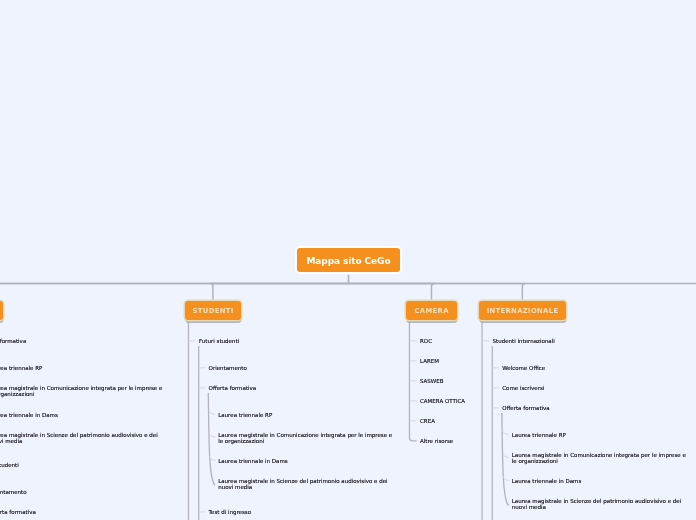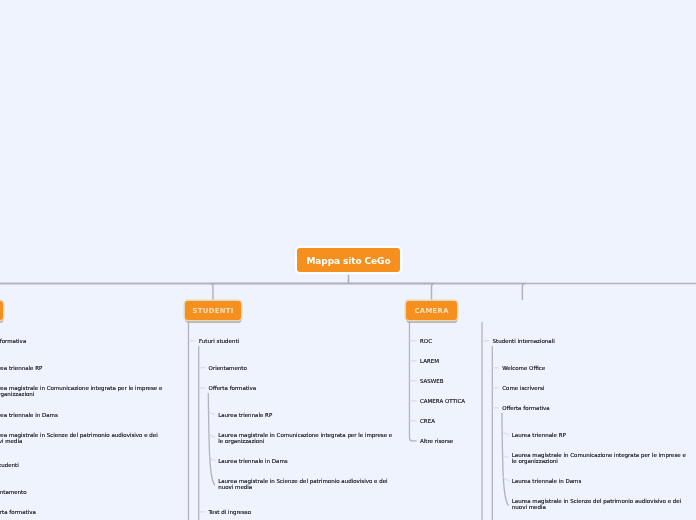--- a/index.html
+++ b/index.html
@@ -92,20 +92,23 @@
     <div class="lbl" style="left: 208.6px; top: 509.2px; white-space: nowrap;">Test di ingresso</div>
     <div class="node branch" style="left: 406.2px; top: 300.5px; width: 50.6px; height: 19px;">
       <span class="node-label">CAMERA</span>
     </div>
     <div class="lbl" style="left: 420px; top: 338.1px; white-space: nowrap;">ROC</div>
     <div class="lbl" style="left: 420px; top: 358.1px; white-space: nowrap;">LAREM</div>
     <div class="lbl" style="left: 420px; top: 378.1px; white-space: nowrap;">SASWEB</div>
     <div class="lbl" style="left: 420px; top: 398.1px; white-space: nowrap;">CAMERA OTTICA</div>
     <div class="lbl" style="left: 420px; top: 418.1px; white-space: nowrap;">CREA</div>
     <div class="lbl" style="left: 420px; top: 438px; white-space: nowrap;">Altre risorse</div>
+    <div class="node branch" style="left: 478.8px; top: 300.5px; width: 87.1px; height: 19px;">
+      <span class="node-label">INTERNAZIONALE</span>
+    </div>
     <div class="lbl" style="left: 492.6px; top: 338.1px; white-space: nowrap;">Studenti internazionali</div>
     <div class="lbl" style="left: 502.2px; top: 365.1px; white-space: nowrap;">Welcome Office</div>
     <div class="lbl" style="left: 502.2px; top: 385.1px; white-space: nowrap;">Come iscriversi</div>
     <div class="lbl" style="left: 502.2px; top: 405.15px; white-space: nowrap;">Offerta formativa</div>
     <div class="lbl" style="left: 511.8px; top: 432.15px; white-space: nowrap;">Laurea triennale RP</div>
     <div class="lbl" style="left: 511.8px; top: 452.25px; width: 176px;">Laurea magistrale in Comunicazione integrata per le imprese e le organizzazioni</div>
     <div class="lbl" style="left: 511.8px; top: 478.2px; white-space: nowrap;">Laurea triennale in Dams</div>
     <div class="lbl" style="left: 511.8px; top: 498.2px; width: 176px;">Laurea magistrale in Scienze del patrimonio audiovisivo e dei nuovi media</div>
   </div>
 

